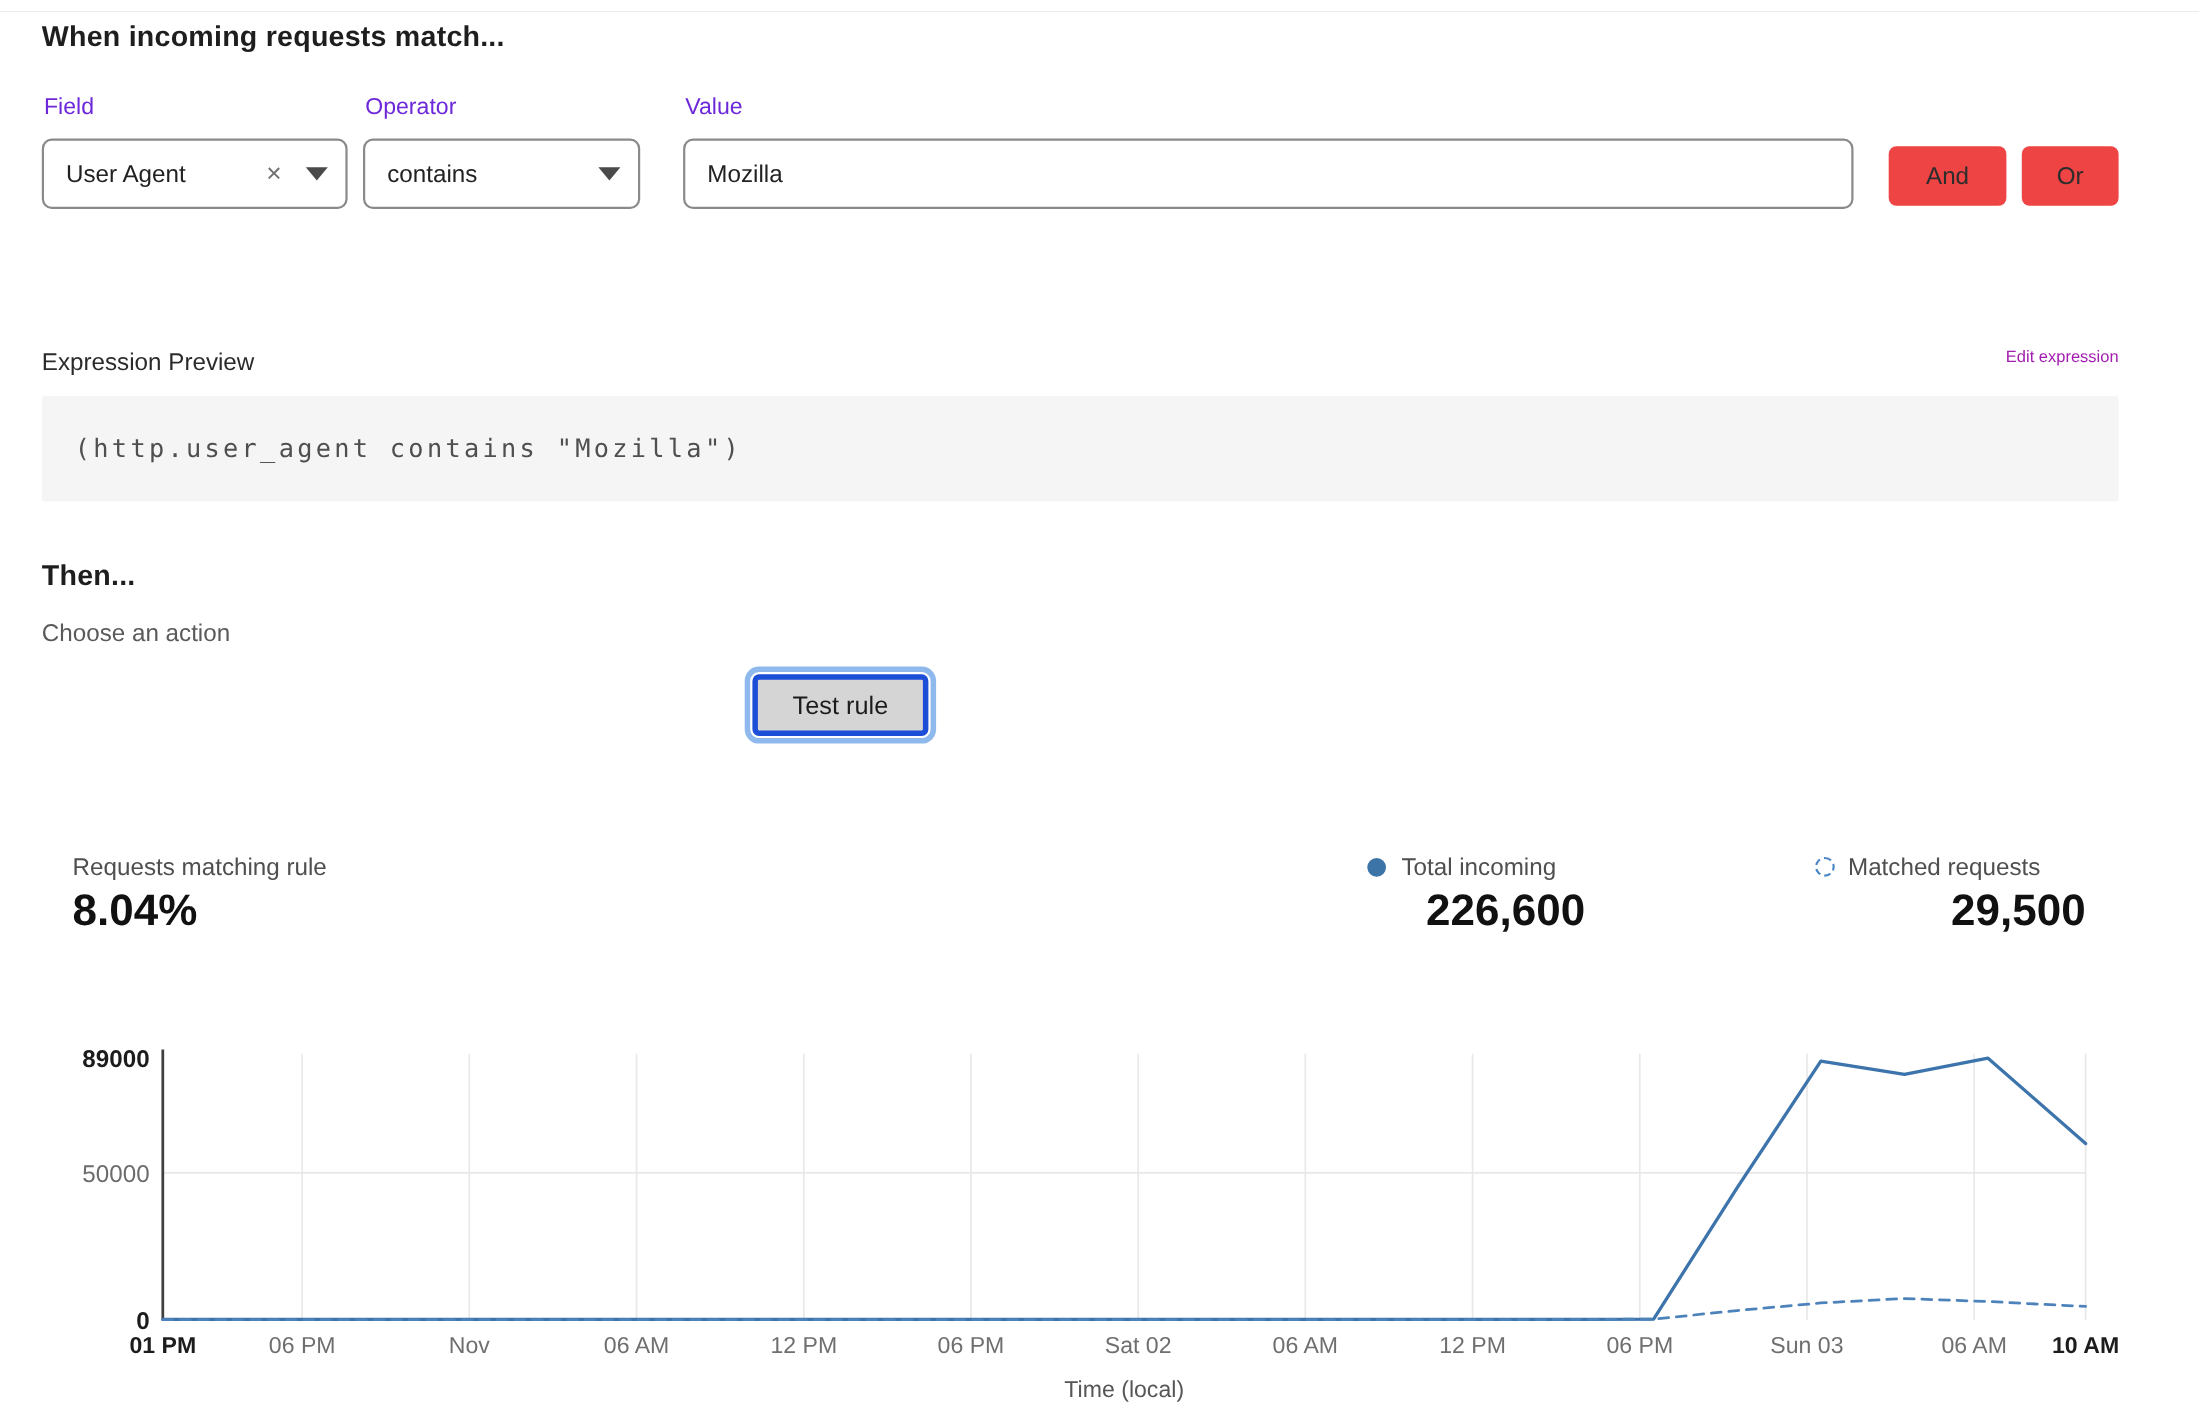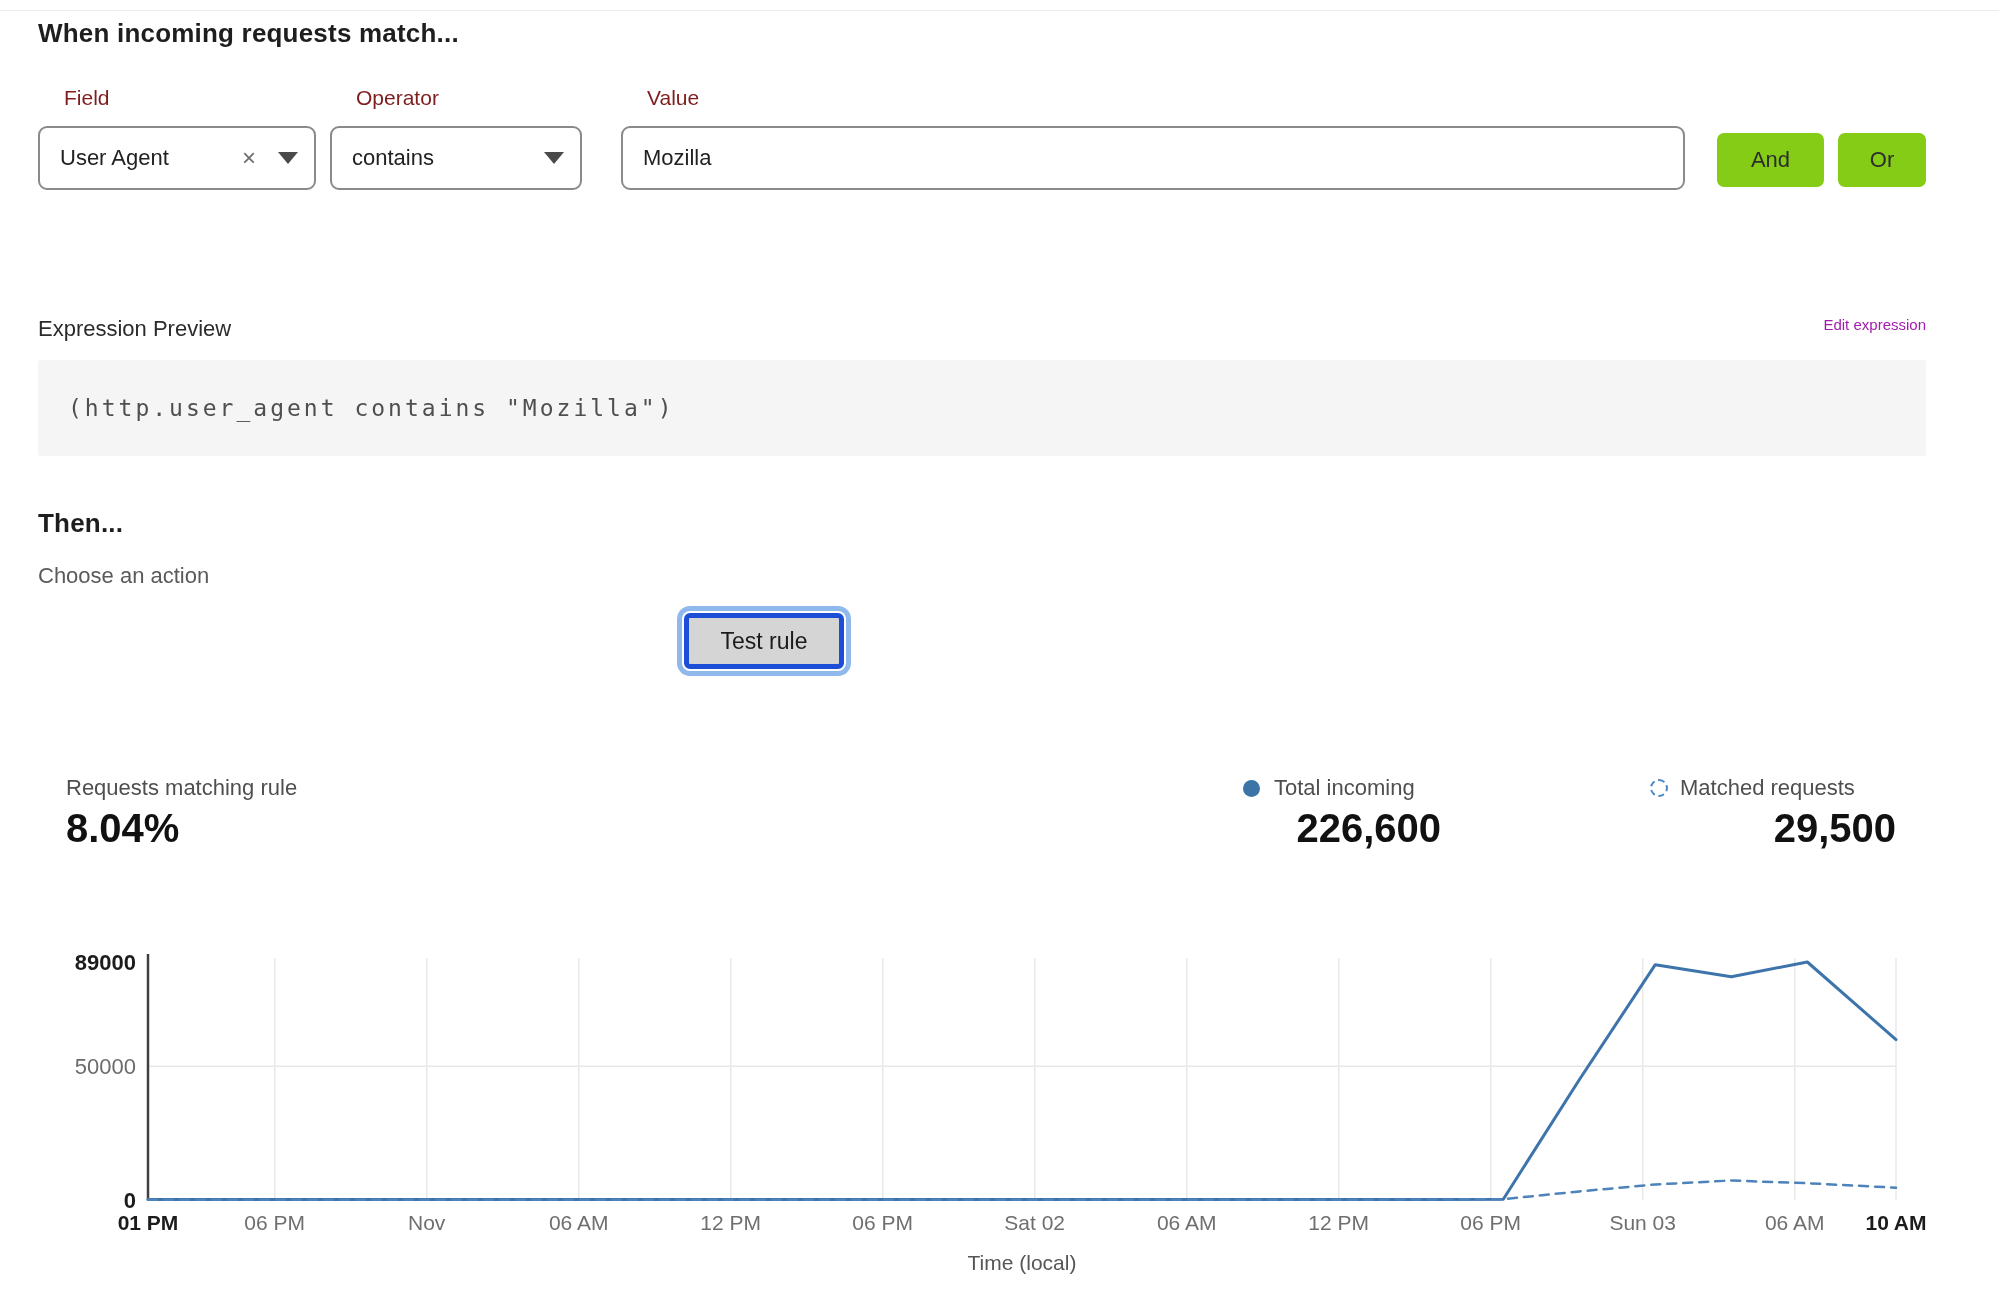--- a/index.html
+++ b/index.html
@@ -4,39 +4,39 @@
 <style>
   html,body{margin:0;padding:0;background:#ffffff;}
   .page{
     position:relative;width:1999px;height:1295px;background:#ffffff;overflow:hidden;
     font-family:"Liberation Sans",sans-serif;color:#1f1f1f;
   }
   .hairline{position:absolute;top:10px;left:0;width:1999px;height:1px;background:#ececec;}
   .h1{position:absolute;left:38px;font-size:26px;font-weight:700;color:#1e1e1e;letter-spacing:.2px;}
   .h1.match{top:18px;}
   .h1.then{top:508px;}
-  .fldlabel{position:absolute;top:86px;font-size:21px;color:#7f1d1d;margin-left:24px;}
+  .fldlabel{position:absolute;top:86px;font-size:21px;color:#6d28d9;}
   .lab-field{left:40px;}
   .lab-operator{left:332px;}
   .lab-value{left:623px;}
   .select,.textinput{
     position:absolute;top:126px;height:64px;background:#fff;
     border:2px solid #8a8a8a;border-radius:9px;box-sizing:border-box;
     display:flex;align-items:center;font-size:22px;color:#222;
   }
   .sel-field{left:38px;width:278px;padding:0 16px 0 20px;}
   .sel-operator{left:330px;width:252px;padding:0 16px 0 20px;}
   .sel-action{left:38px;width:624px;height:66px;top:608px;padding:0 20px;}
   .select .grow{flex:1;}
   .clear-x{font-size:24px;color:#6e6e6e;margin-right:22px;line-height:1;cursor:pointer;}
   .caret{width:0;height:0;border-left:10px solid transparent;border-right:10px solid transparent;
          border-top:12px solid #4a4a4a;}
   .textinput{left:621px;width:1064px;padding:0 20px;}
   .gbtn{
-    position:absolute;top:133px;height:54px;background:#84cc16;border:none;border-radius:7px;
+    position:absolute;top:133px;height:54px;background:#ef4444;border:none;border-radius:7px;
     font-family:"Liberation Sans",sans-serif;font-size:22px;color:#2d2d2d;cursor:pointer;
     display:flex;align-items:center;justify-content:center;
   }
   .btn-and{left:1717px;width:107px;}
   .btn-or{left:1838px;width:88px;}
   .expr-label{position:absolute;left:38px;top:316px;font-size:22px;color:#2b2b2b;}
   .edit-link{position:absolute;top:316px;right:73px;font-size:15px;color:#a21caf;cursor:pointer;text-decoration:none;}
   .codeblock{
     position:absolute;left:38px;top:360px;width:1888px;height:96px;background:#f5f5f5;border-radius:3px;
     display:flex;align-items:center;box-sizing:border-box;padding-left:30px;

